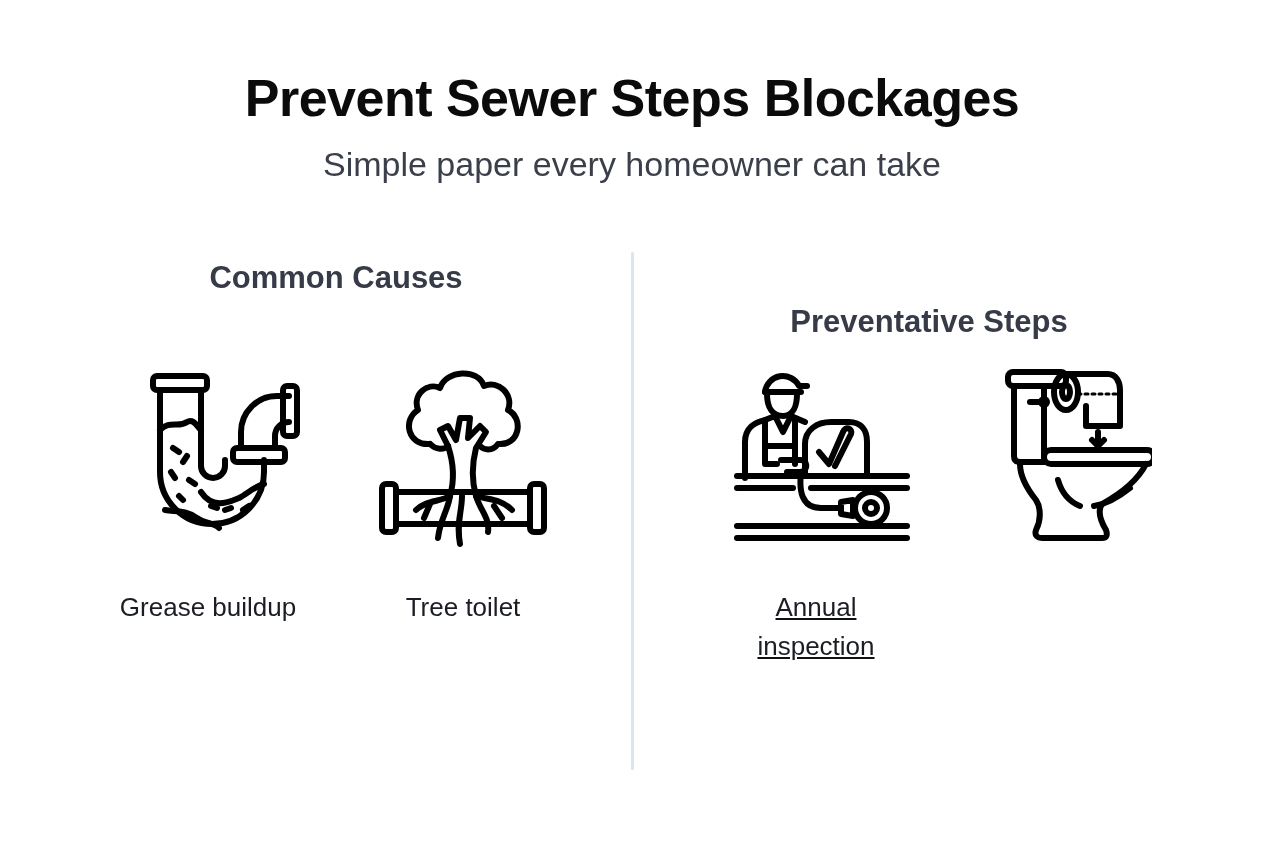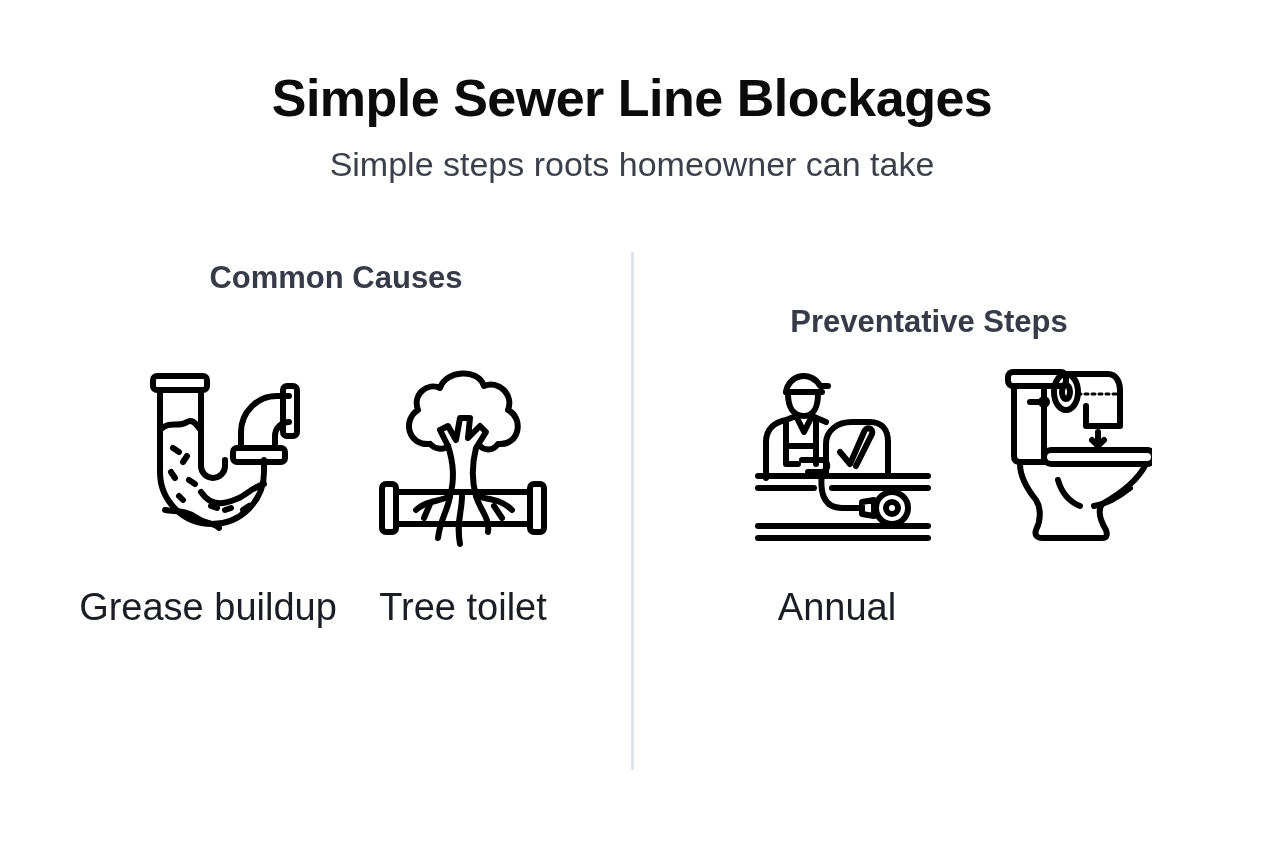--- a/index.html
+++ b/index.html
@@ -64,41 +64,41 @@
       top: 360px;
       display: flex;
       flex-direction: column;
       align-items: center;
     }
     .item svg {
       display: block;
     }
     .item-label {
       margin-top: 38px;
-      font-size: 38px;
+      font-size: 26px;
       color: #1a1d24;
       text-align: center;
       line-height: 39px;
       white-space: nowrap;
     }
     .item-grease { left: 88px; width: 240px; }
     .item-roots  { left: 343px; width: 240px; }
-    .item-inspect { left: 717px; width: 240px; }
+    .item-inspect { left: 696px; width: 240px; text-decoration: underline; }
     .item-flush { left: 937px; width: 240px; }
 
     .icon-box {
       width: 190px;
       height: 190px;
     }
   </style>
 </head>
 <body>
 
-<div class="title">Simple Sewer Line Blockages</div>
-<div class="subtitle">Simple steps roots homeowner can take</div>
+<div class="title">Prevent Sewer Steps Blockages</div>
+<div class="subtitle">Simple paper every homeowner can take</div>
 
 <div class="divider"></div>
 
 <div class="section-heading heading-left">Common Causes</div>
 <div class="section-heading heading-right">Preventative Steps</div>
 
 <div class="item item-grease">
   <div class="icon-box">
     <svg width="190" height="190" viewBox="0 0 190 190" fill="none" stroke="#000" stroke-width="6" stroke-linecap="round" stroke-linejoin="round">
 
@@ -183,20 +183,21 @@
       <path d="M120 142 L132 140 V156 L120 154 Z"></path>
       <circle cx="150" cy="148" r="16"></circle>
       <circle cx="150" cy="148" r="6"></circle>
 
       <path d="M16 166 H186"></path>
       <path d="M16 178 H186"></path>
     </svg>
   </div>
   <div class="item-label">
     <div>Annual</div>
+    <div>inspection</div>
   </div>
 </div>
 
 <div class="item item-flush">
   <div class="icon-box">
     <svg width="190" height="190" viewBox="0 0 190 190" fill="none" stroke="#000" stroke-width="6" stroke-linecap="round" stroke-linejoin="round">
 
       <rect x="46" y="12" width="58" height="14" rx="5"></rect>
 
       <path d="M52 26 V96 C52 100 54 102 58 102 H82 V26"></path>

